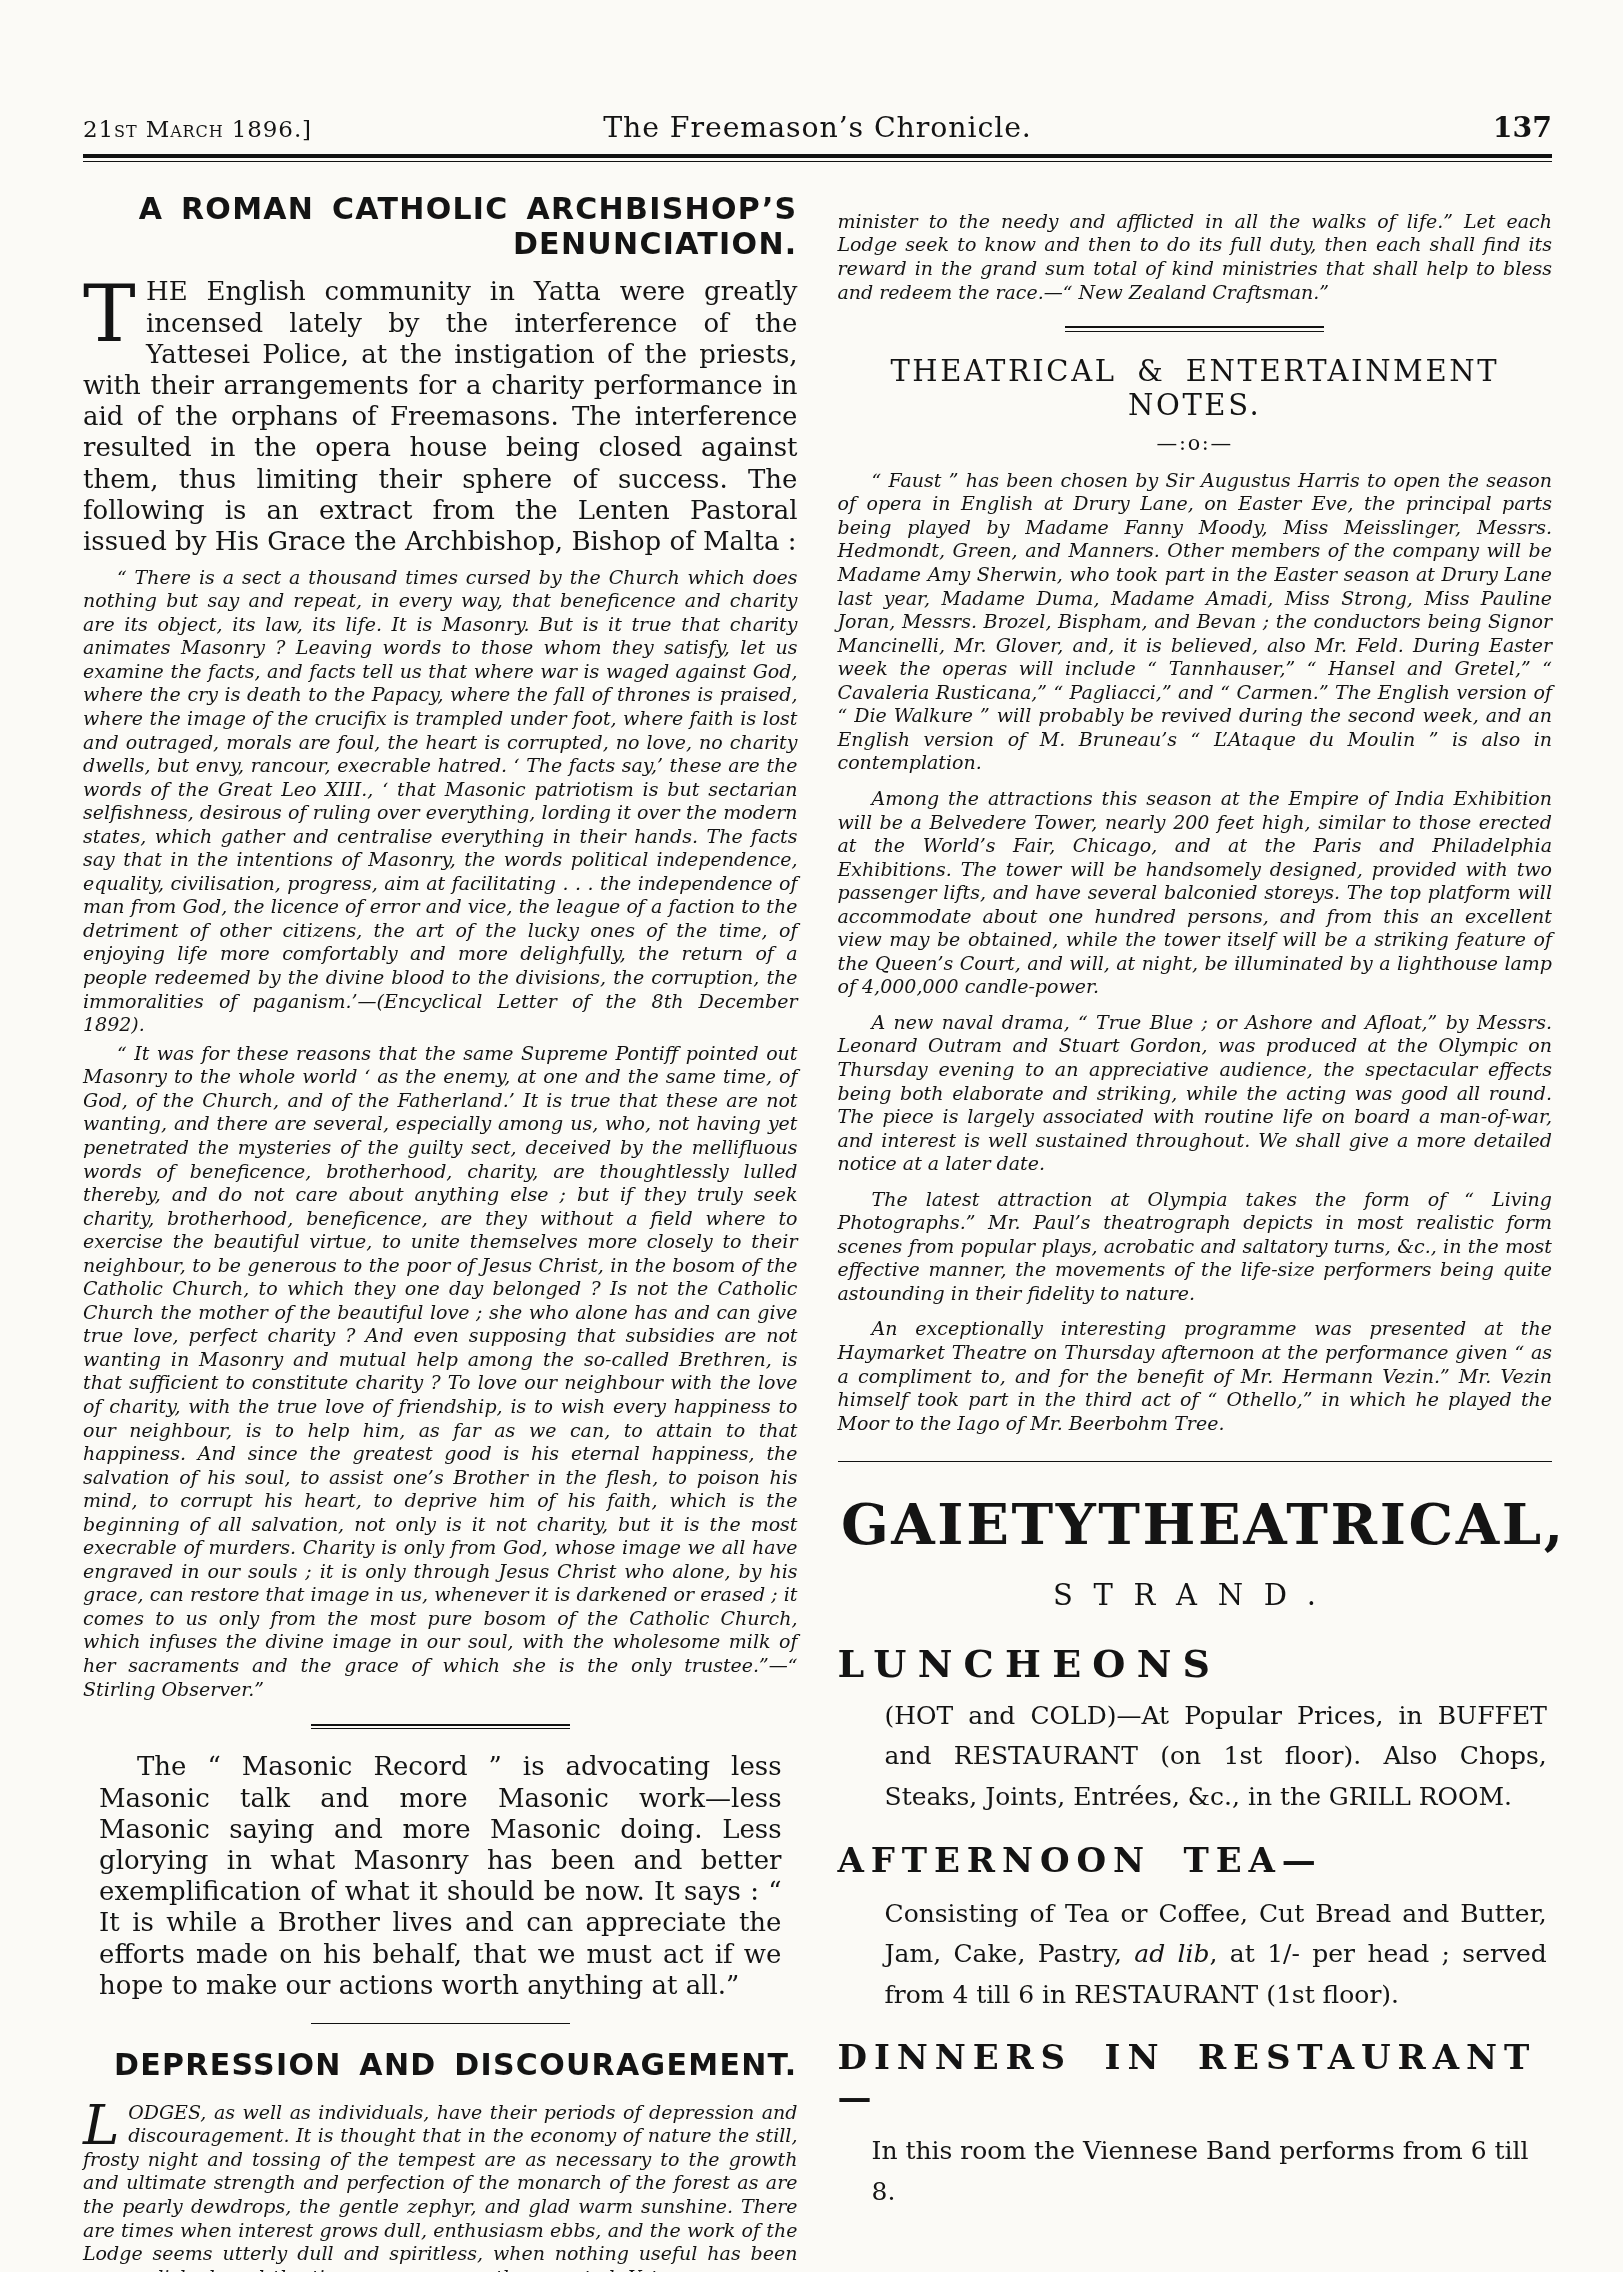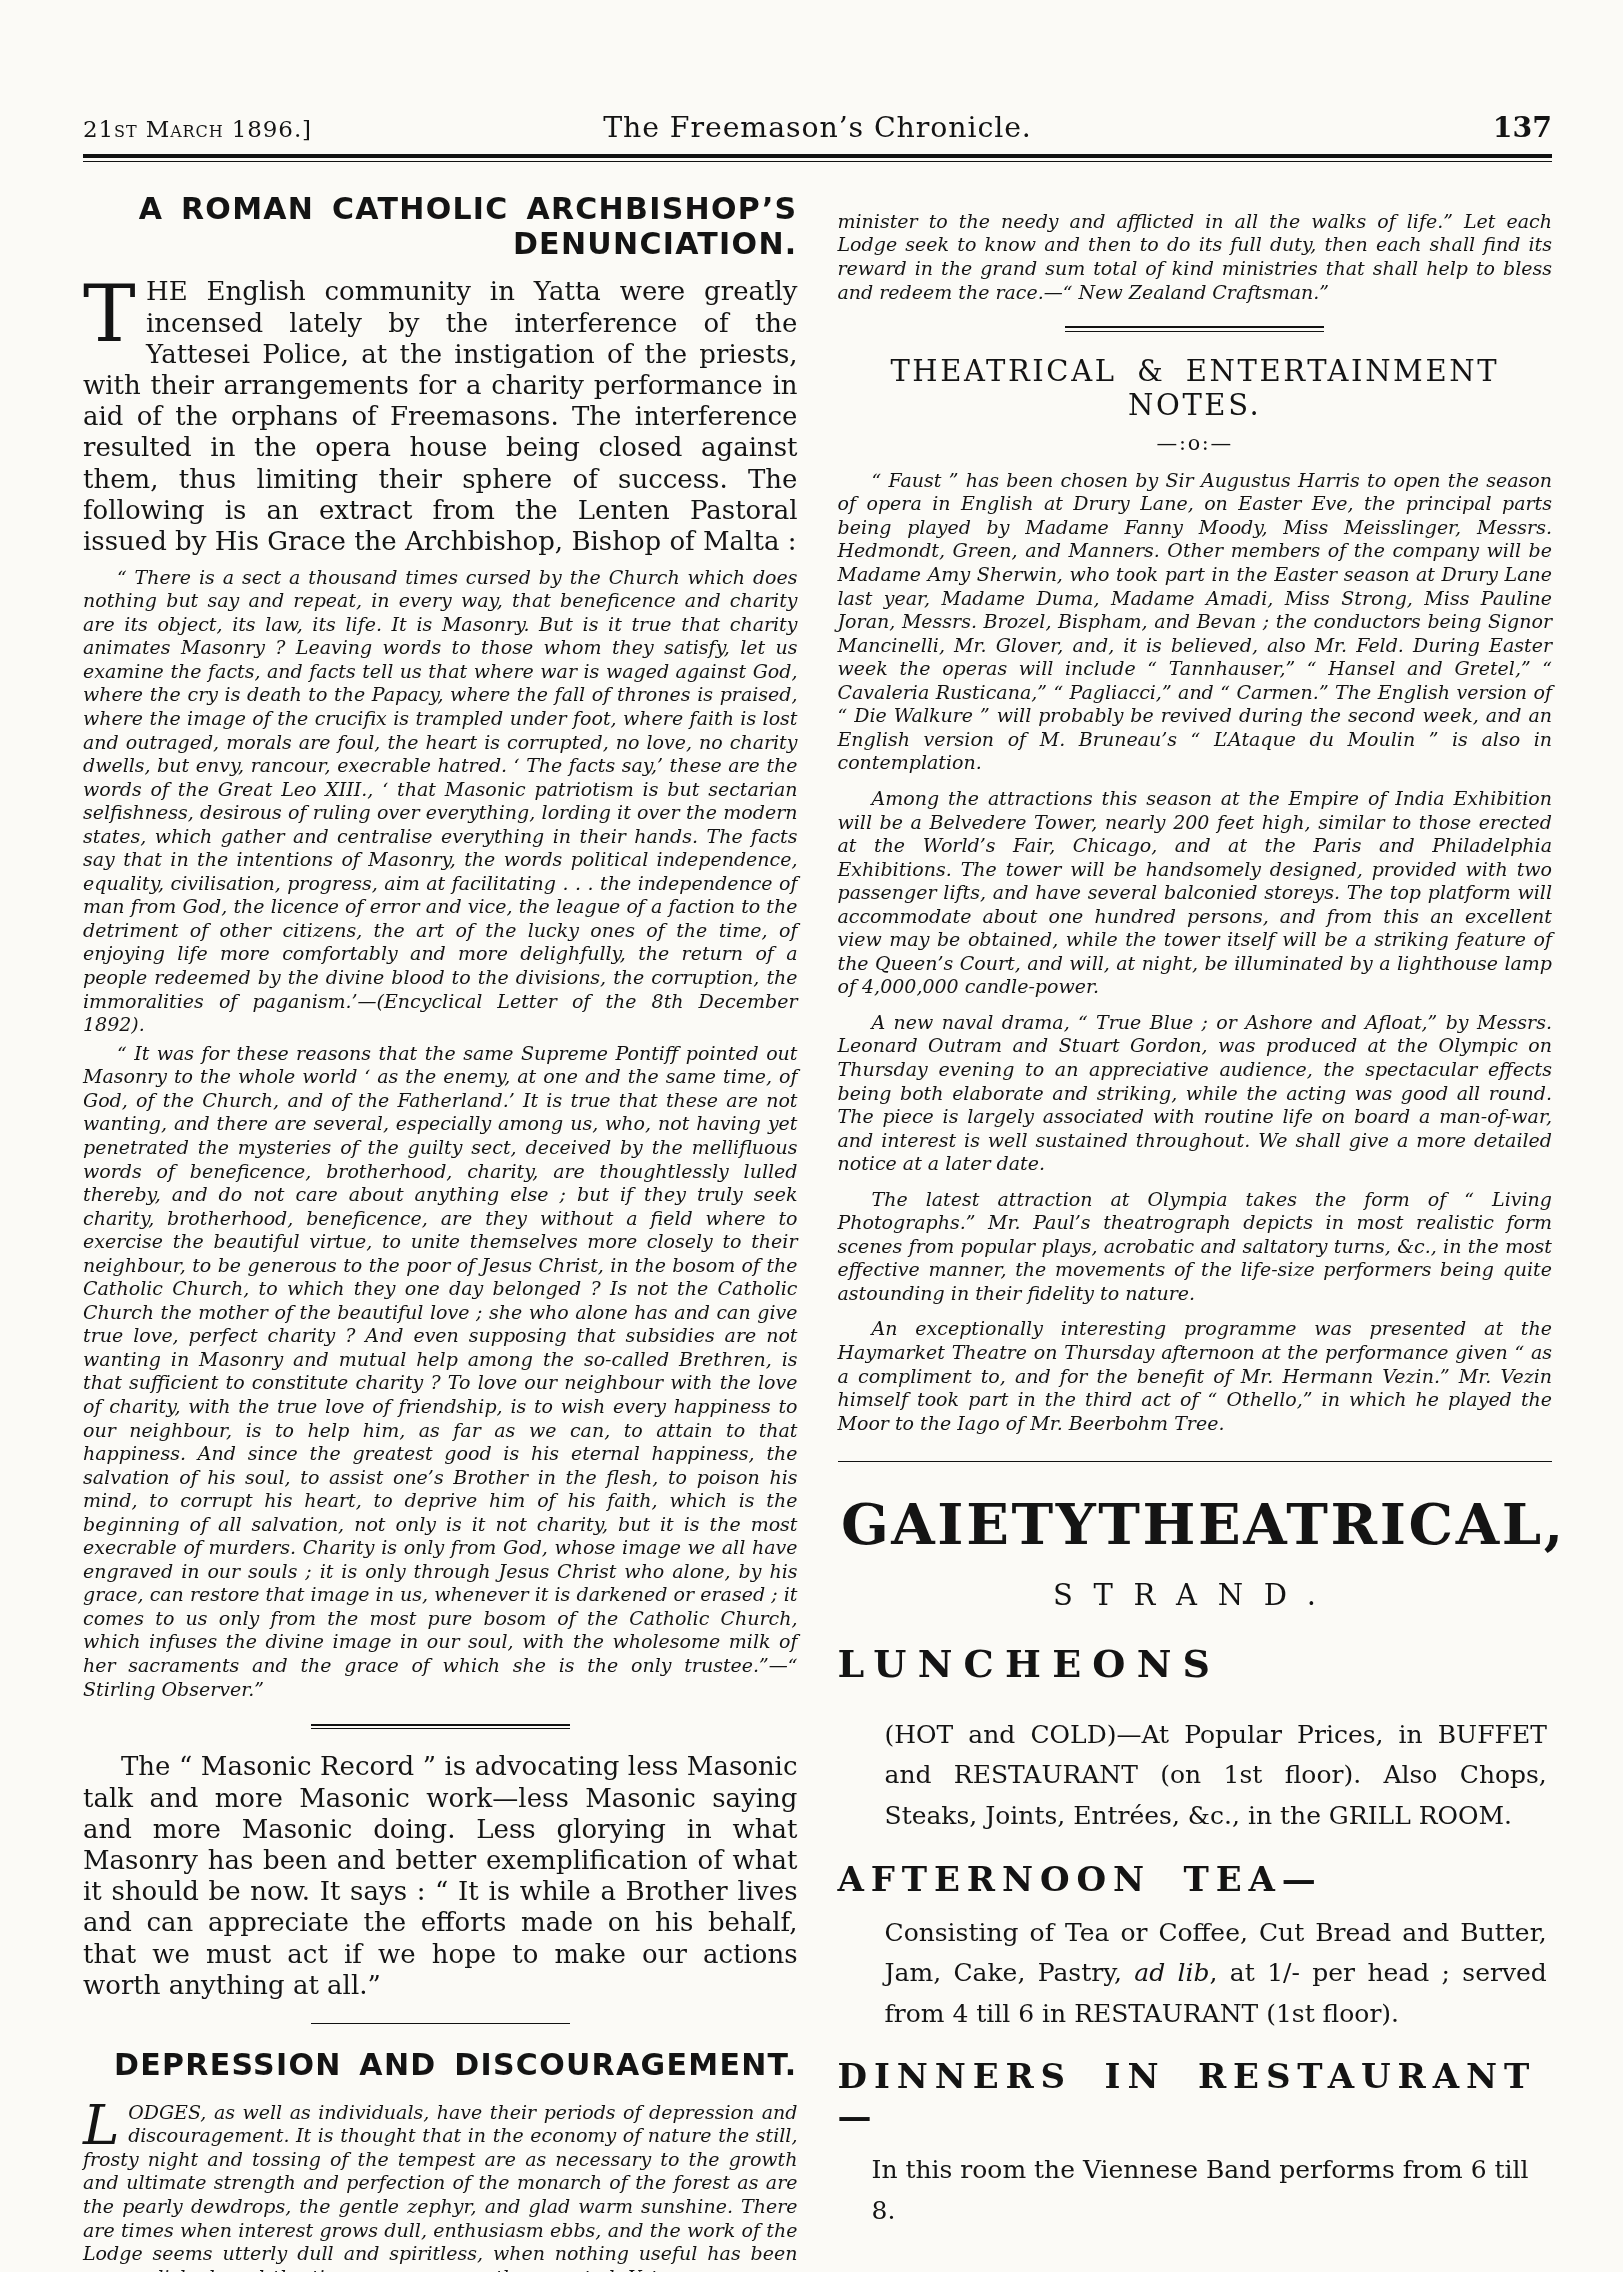--- a/index.html
+++ b/index.html
@@ -26,35 +26,35 @@
     font-family:"DejaVu Sans","Liberation Sans",sans-serif;
     font-weight:bold;font-size:30px;letter-spacing:1.3px;word-spacing:6px;
     text-align:right;margin:0 0 15.5px 0;
   }
   .lead{font-size:26px;line-height:1.2;text-align:justify;margin:0 0 8.6px 0;}
   .dropcap-lg{float:left;font-size:79px;line-height:64px;padding:5.2px 10.3px 1.7px 0;}
   .dropcap-sm{float:left;font-size:55px;line-height:43px;padding:3.4px 8.6px 0 0;}
   .small{font-size:19px;line-height:1.24;text-align:justify;font-style:italic;}
   .indent{text-indent:34px;}
   .quote{margin:0 0 5.2px 0;}
-  .note{font-size:26px;line-height:1.2;text-align:justify;text-indent:38px;margin:0;}
+  .note{font-size:26px;line-height:1.2;text-align:justify;text-indent:38px;margin:16px;}
 
   .divider{width:259px;margin:22.4px auto;border-top:1.7px solid #111;}
   .divider-double{width:259px;margin:22.4px auto;border-top:2.6px solid #111;border-bottom:0.9px solid #111;height:2.6px;}
   .rule-long{border-top:1.7px solid #111;margin:26px 0 29px 0;}
 
   .theatrical-title{font-size:29px;letter-spacing:2.6px;word-spacing:8.6px;text-align:center;margin:5.2px 0 8.6px 0;font-weight:normal;}
   .ornament{text-align:center;font-size:20.7px;letter-spacing:1.7px;margin:0 0 13.8px 0;}
   .tpar{margin:0 0 12px 0;}
 
   
   .ad-name{display:flex;justify-content:space-between;align-items:baseline;
     font-size:56px;font-weight:bold;letter-spacing:2.6px;margin:5.2px 3.4px 20.7px 3.4px;}
   .ad-strand{text-align:center;font-size:29px;letter-spacing:20.7px;margin:0 0 29px 0;}
-  .ad-h1{font-size:38px;font-weight:bold;letter-spacing:11.2px;margin:0 0 29px 0;}
+  .ad-h1{font-size:38px;font-weight:bold;letter-spacing:11.2px;margin:0 0 10px 0;}
   .ad-h2{font-size:34px;font-weight:bold;letter-spacing:6.9px;word-spacing:13.8px;margin:22.4px 0 13.8px 0;}
   .ad-body{font-size:25px;line-height:1.62;text-align:justify;padding:0 5.2px 0 47px;margin:0 0 6.9px 0;}
   .ad-lines{font-size:25px;line-height:1.62;padding-left:34px;margin:0 0 6.9px 0;}
   .it{font-style:italic;}
 </style>
 </head>
 <body>
 
 <div class="page">
 

